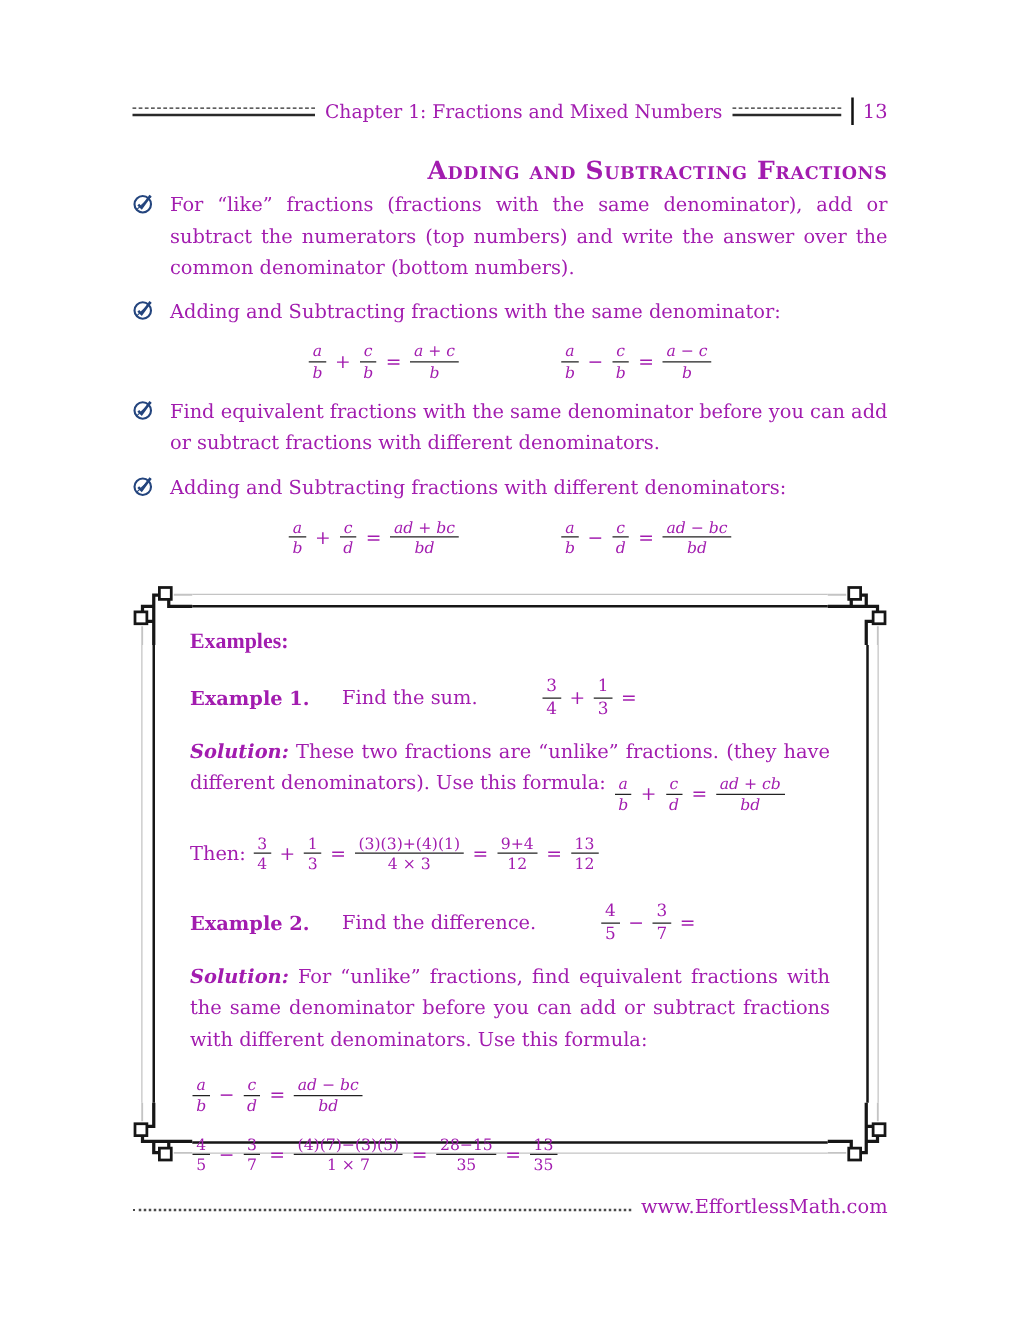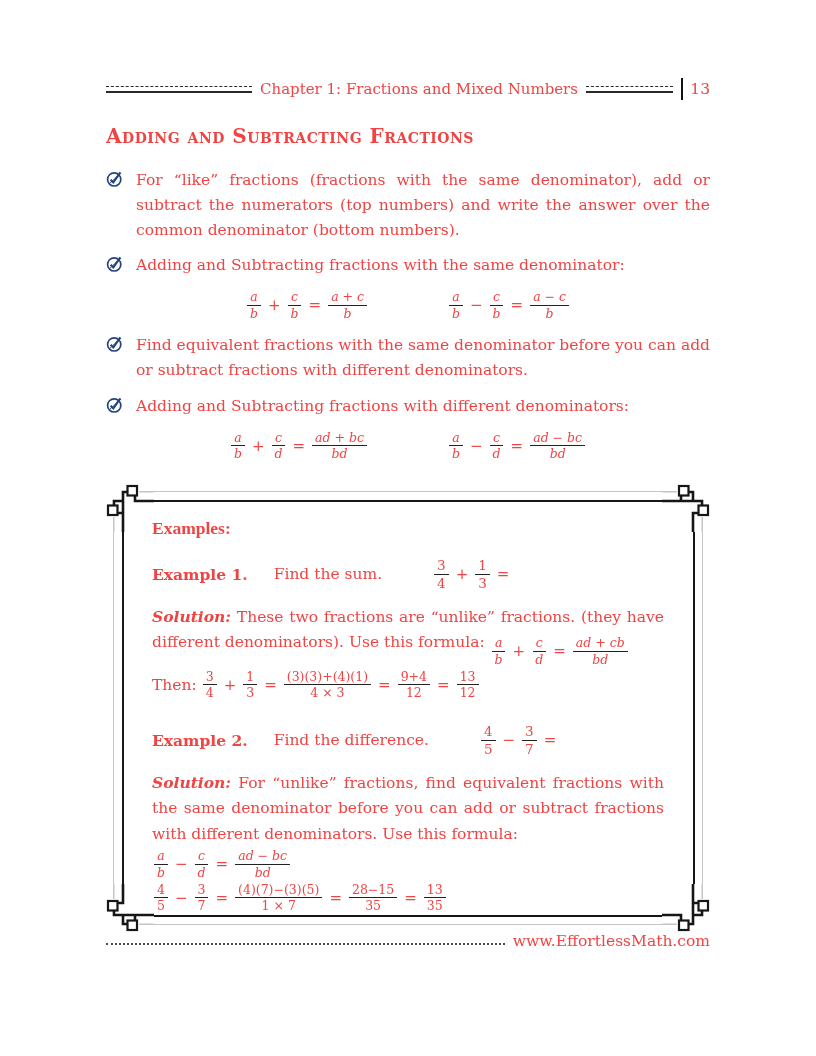--- a/index.html
+++ b/index.html
@@ -1,42 +1,42 @@
 <!DOCTYPE html>
 <html style="--bullet-blue: #24457e;"><head>
 <meta charset="utf-8">
 <style>
   html,body { margin:0; padding:0; background:#ffffff; }
   .page {
     width:816px; height:1056px; box-sizing:border-box;
     padding:78px 106px 0 106px;
     display:flex; flex-direction:column;
     font-family:"DejaVu Serif", serif;
-    color:#ef4444;
+    color:#a21caf;
     position:relative;
     background:#fff;
   }
 
   
   .hdr { display:flex; align-items:center; }
   .hline { height:4px; border-top:1.5px dashed #2a2a2a; border-bottom:2.3px solid #2a2a2a; }
   .hline-left { width:146px; }
   .hline-right { flex:1; }
   .htext { font-size:15px; white-space:nowrap; padding:0 8px; }
   .vbar { width:2.5px; height:22px; background:#111; margin-left:8px; }
   .pagenum { font-size:15.5px; margin-left:7px; }
 
   
   .title {
-    text-align:left; font-variant:small-caps; font-weight:bold;
+    text-align:right; font-variant:small-caps; font-weight:bold;
     font-size:20px; letter-spacing:.5px; margin:24px 0 0 0;
   }
 
   
-  .bullets { margin-top:20px; }
+  .bullets { margin-top:4px; }
   .bullet { display:flex; gap:12px; margin-bottom:11px; }
   .bullet .icon { flex:0 0 18px; margin-top:2px; color:var(--bullet-blue,#24457e); }
   .bullet p { margin:0; font-size:15.5px; line-height:1.6; text-align:justify; }
 
   
   .math-row { display:flex; justify-content:center; gap:78px; margin:4px 0 12px 0; }
   [data-math] { display:inline-flex; align-items:center; white-space:nowrap; }
   .frac { display:inline-flex; flex-direction:column; align-items:center; vertical-align:middle;
           margin:0 2px; font-size:12.5px; line-height:1.25; }
   .frac .num { padding:0 3px; border-bottom:1.3px solid #222; }
@@ -55,26 +55,26 @@
   .corner.br { bottom:0; right:0; transform:rotate(180deg); }
   .corner.bl { bottom:0; left:0; transform:rotate(270deg); }
   .box-content { position:absolute; inset:18px; padding:16px 28px; box-sizing:border-box; }
 
   .ex-heading { font-family:Liberation Serif, serif; font-size:17.5px; font-weight:bold; margin:0 0 18px 0; }
   .exline { font-size:15.5px; margin:0 0 12px 0; display:flex; align-items:center;gap:20px; }
   .exlabel { font-weight:bold; margin-right:6px; }
   .exprompt { margin-right:30px; }
   .sol { font-size:15.5px; line-height:1.65; text-align:justify; margin:0; }
   .sollabel { font-weight:bold; font-style:italic; }
-  .mline { display:flex; align-items:center; font-size:15.5px; margin:1px 0 0 0; }
+  .mline { display:flex; align-items:center; font-size:15.5px; margin:15px 0 0 0; }
   .mline .lbl { margin-right:4px; }
   .gap-after { margin-bottom:22px; }
 
   
-  .ftr { margin-top:auto; display:flex; align-items:flex-end; padding-bottom:106px; }
+  .ftr { margin-top:auto; display:flex; align-items:flex-end; padding-bottom:82px; }
   .dots { flex:1; border-bottom:2px dotted #4a4a4a; margin:0 8px 5px 0; }
   .site { font-size:15.5px; white-space:nowrap; }
 </style>
 </head>
 <body>
 
 <div class="page">
 
   <div class="hdr">
     <div class="hline hline-left"></div>

